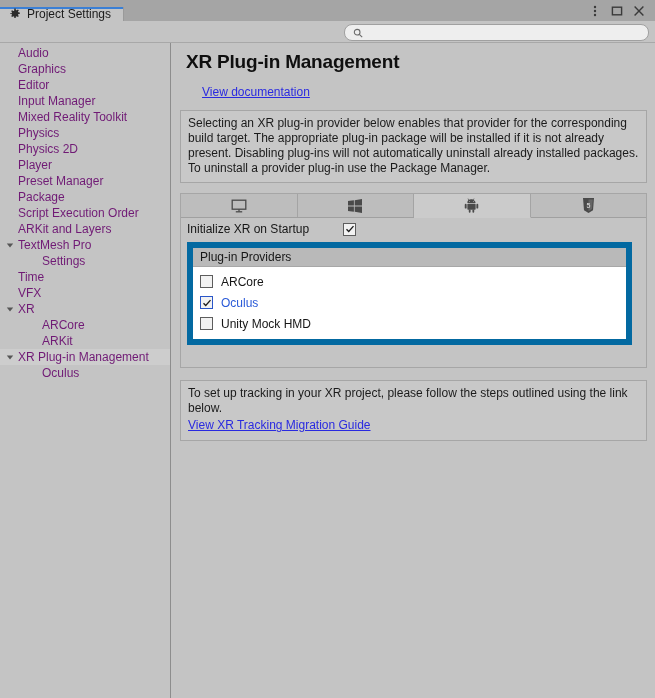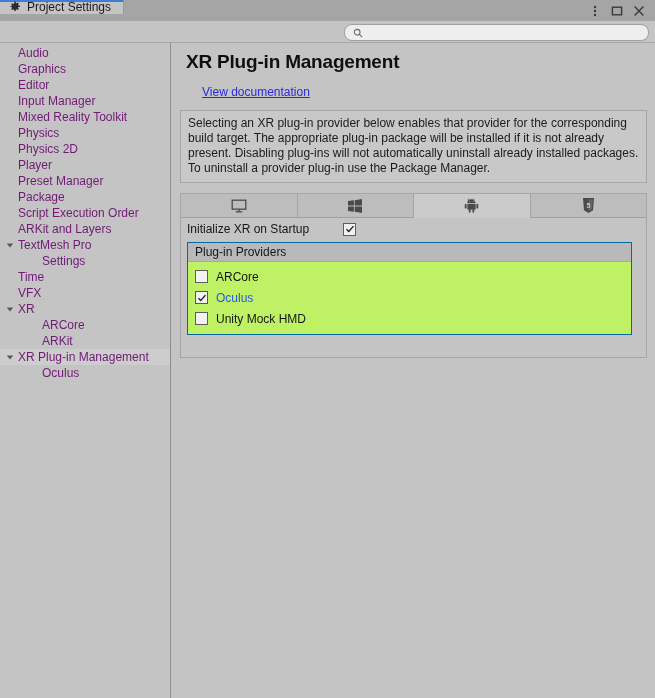--- a/index.html
+++ b/index.html
@@ -16,21 +16,21 @@
     width: 655px; height: 698px;
     background: #c4c4c4;
     overflow: hidden;
   }
 
   
   .tabstrip {
     position: absolute; left: 0; top: 0;
     width: 655px; height: 21px;
     background: #a5a5a5;
-    display: flex; align-items: flex-start;
+    display: flex; align-items: flex-end;
   }
   .win-tab {
     position: relative;
     display: flex; align-items: center;
     gap: 6px;
     padding: 0 12px 0 9px;
     background: #c4c4c4;
     font-size: 12px; color: #1b1b1b;
     border-right: 1px solid #9a9a9a;
   }
@@ -181,22 +181,22 @@
     border: 1px solid #5d5d5d;
     display: flex; align-items: center; justify-content: center;
     flex: none;
   }
   .cbx.blue { border-color: #2a56c8; }
   .cbx svg { display: block; }
   .cbx.off svg { visibility: hidden; }
 
   .providers {
     margin: 2px 14px 0 6px;
-    border: 1px solid #0369a1;
-    background: #bef264;
+    border: 6px solid #0369a1;
+    background: #ffffff;
   }
   .providers-head {
     height: 19px;
     background: #b9b9b9;
     border-bottom: 1px solid #a7a7a7;
     display: flex; align-items: center;
     padding-left: 7px;
     font-size: 12px; color: #171717;
   }
   .providers-body { padding: 4px 0 5px 0; }
@@ -462,15 +462,19 @@
                   <polyline points="1.8,6.2 4.5,9 10.2,2.6"></polyline>
                 </svg>
               </span>
               <span class="prov-name">Unity Mock HMD</span>
             </div>
           </div>
       </div>
       <div class="providers-foot"></div>
     </div>
 
+    <div class="tracking-box">
+      <span>To set up tracking in your XR project, please follow the steps outlined using the link below.</span><br>
+      <span class="linky tlink">View XR Tracking Migration Guide </span>
+    </div>
 
   </div>
 </div>
 
 </body></html>

